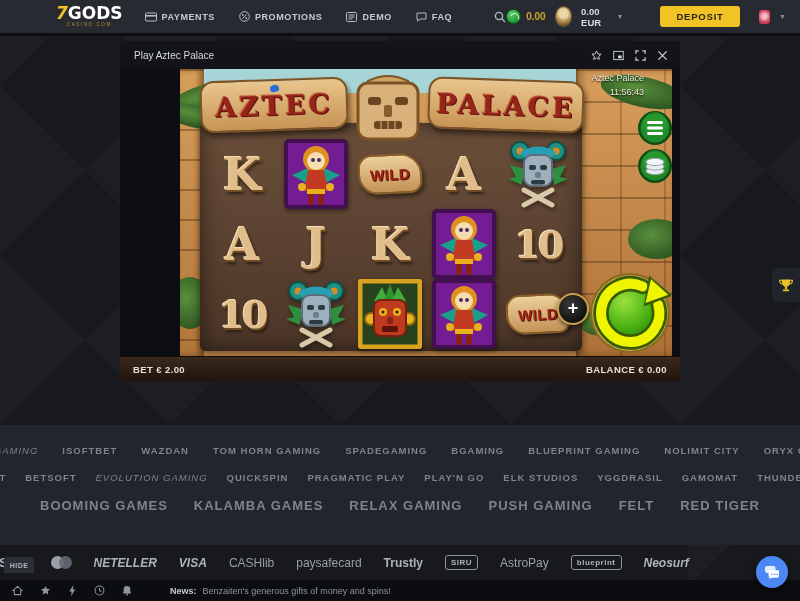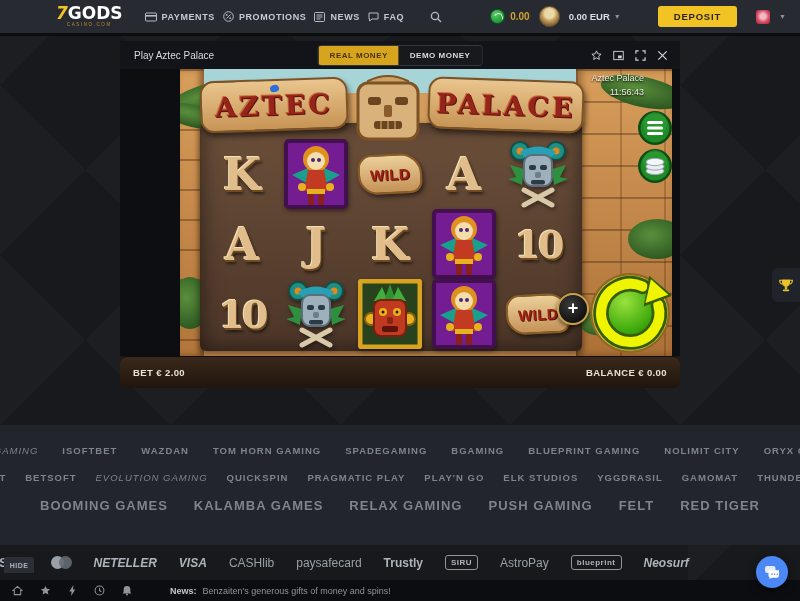--- a/index.html
+++ b/index.html
@@ -11,21 +11,21 @@
       linear-gradient(-45deg, rgba(255,255,255,.018) 25%, transparent 25%, transparent 75%, rgba(255,255,255,.018) 75%);
     background-size:170px 170px; }
 
   
   .navbar { position:absolute; left:0; top:0; width:800px; height:33px; background:#272b31;
     display:flex; align-items:center; z-index:30; box-shadow:0 3px 0 #0c0d0f; }
   .logo { margin-left:56px; display:flex; flex-direction:column; line-height:1; cursor:pointer; }
   .logo-main { font-size:17px; font-weight:bold; letter-spacing:0; color:#fff; font-family:"DejaVu Sans", sans-serif; }
   .logo-main .seven { color:#f2c325; font-style:italic; }
   .logo-sub { font-size:4.5px; letter-spacing:1.6px; color:#b98f2c; margin-top:1px; text-align:center; }
-  .nav-menu { display:flex; align-items:center; margin-left:22px; gap:8px;justify-content:center; }
+  .nav-menu { display:flex; align-items:center; margin-left:22px; gap:24px;justify-content:center; }
   .nav-item { display:flex; align-items:center; gap:5px; color:#c6cbd2; font-size:9px; font-weight:bold;
     letter-spacing:.6px; cursor:pointer; }
   .nav-item svg { display:block; }
   .nav-search { margin-left:18px; cursor:pointer; display:flex; }
   .nav-right { margin-left:auto; display:flex; align-items:center; margin-right:14px; gap:9px; }
   .points { display:flex; align-items:center; gap:5px; cursor:pointer; }
   .coin { width:15px; height:15px; border-radius:50%; background:radial-gradient(circle at 35% 30%, #5ecb62, #1f9a3c 70%, #0d6e27);
     border:1px solid #0c5c20; position:relative; }
   .coin::after { content:""; position:absolute; left:3px; top:3px; width:7px; height:7px;
     border:1.5px solid #eafaea; border-left-color:transparent; border-bottom-color:transparent; border-radius:50%; transform:rotate(-20deg); }
@@ -97,22 +97,22 @@
     font-size:9px; text-shadow:0 1px 2px #000; line-height:1.5; }
   .round-btn { position:absolute; cursor:pointer; z-index:7; }
   .btn-menu { left:457px; top:41px; width:36px; height:36px; }
   .btn-coins { left:457px; top:79px; width:36px; height:36px; }
   .btn-plus { left:377px; top:224px; width:32px; height:32px; border-radius:50%;
     background:radial-gradient(circle at 40% 35%, #3a3a3a, #121212 70%); border:2px solid #c9a14a;
     color:#fff; font-size:18px; font-weight:bold; text-align:center; line-height:27px; box-shadow:0 2px 5px rgba(0,0,0,.6); }
   .btn-spin { left:409px; top:203px; width:82px; height:82px; }
 
   
-  .bet-bar { position:relative; height:32px; background:linear-gradient(180deg,#3a291b,#20140d);
-    border-top:1px solid #120b06; display:flex; align-items:center;border-radius:7px; }
+  .bet-bar { position:relative; height:25px; background:linear-gradient(180deg,#3a291b,#20140d);
+    border-top:1px solid #120b06; display:flex; align-items:center; }
   .bet-bar .bet { margin-left:13px; }
   .bet-bar .bal { margin-left:auto; margin-right:13px; }
   .bet-bar span { color:#e7e2d8; font-size:9.5px; font-weight:bold; letter-spacing:.4px; }
 
   
   .trophy-tab { position:absolute; right:0; top:268px; width:28px; height:34px; background:#202329;
     border-radius:6px 0 0 6px; display:flex; align-items:center; justify-content:center; cursor:pointer; z-index:20; }
   .chat-btn { position:absolute; right:12px; bottom:13px; width:32px; height:32px; border-radius:50%;
     background:#4b87f5; display:flex; align-items:center; justify-content:center; cursor:pointer;
     box-shadow:0 3px 8px rgba(0,0,0,.5); z-index:40; }
@@ -181,21 +181,21 @@
       </div>
       <div class="nav-item">
         <span>
             <svg width="11" height="10" viewBox="0 0 11 10">
               <rect x="0.5" y="0.5" width="10" height="9" rx="1" fill="none" stroke="#b6bcc4"></rect>
               <line x1="2.5" y1="3" x2="8.5" y2="3" stroke="#b6bcc4"></line>
               <line x1="2.5" y1="5" x2="8.5" y2="5" stroke="#b6bcc4"></line>
               <line x1="2.5" y1="7" x2="6.5" y2="7" stroke="#b6bcc4"></line>
             </svg>
           </span>
-        <span>NEWS</span>
+        <span>DEMO</span>
       </div>
       <div class="nav-item">
         <span>
             <svg width="11" height="10" viewBox="0 0 11 10">
               <path d="M1 1h9v6H4L1.5 9V7H1z" fill="none" stroke="#b6bcc4"></path>
             </svg>
           </span>
         <span>FAQ</span>
       </div>
       <div class="nav-search">
@@ -217,24 +217,20 @@
       </div>
       <button class="deposit-btn">DEPOSIT</button>
       <div class="flag"></div>
       <span class="chev">▼</span>
     </div>
   </div>
 
   <div class="game-panel">
     <div class="game-header">
       <span class="game-title">Play Aztec Palace</span>
-      <div class="mode-tabs">
-        <span class="tab real">REAL MONEY</span>
-        <span class="tab demo">DEMO MONEY</span>
-      </div>
       <div class="hdr-icons">
         <span>
             <svg width="11" height="11" viewBox="0 0 12 12">
               <path d="M6 1l1.5 3.2 3.5.4-2.6 2.3.7 3.4L6 8.6 2.9 10.3l.7-3.4L1 4.6l3.5-.4z" fill="none" stroke="#cfd3d8" stroke-width="1"></path>
             </svg>
           </span>
         <span>
             <svg width="11" height="11" viewBox="0 0 12 12">
               <rect x="0.8" y="1.5" width="10.4" height="9" fill="none" stroke="#cfd3d8"></rect>
               <rect x="5.5" y="6" width="4" height="3" fill="#cfd3d8"></rect>

